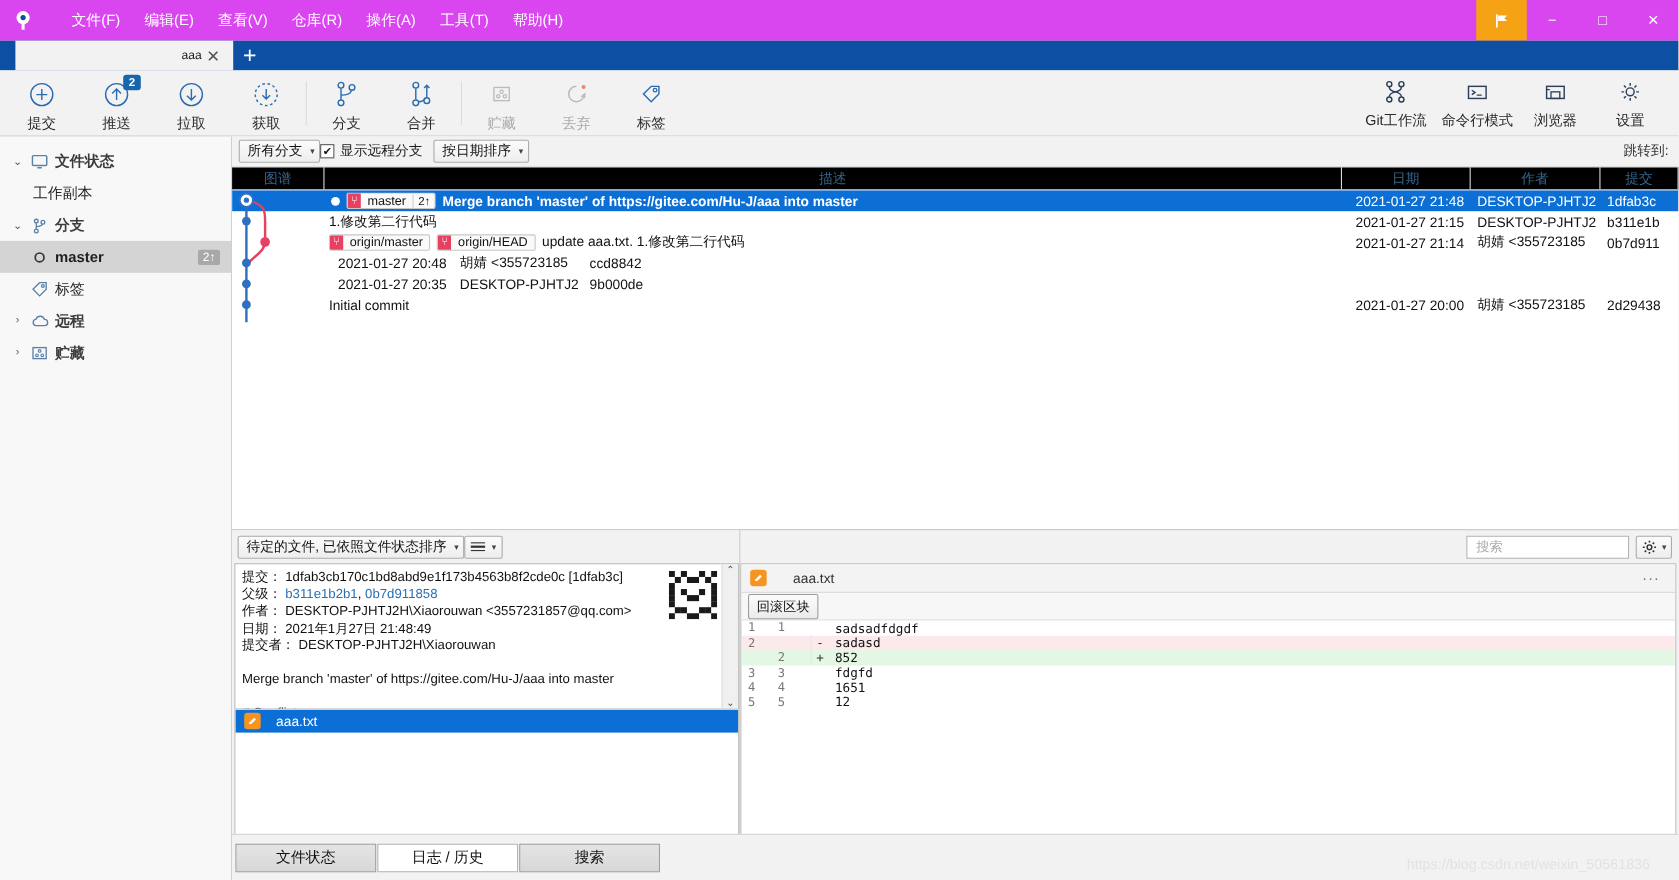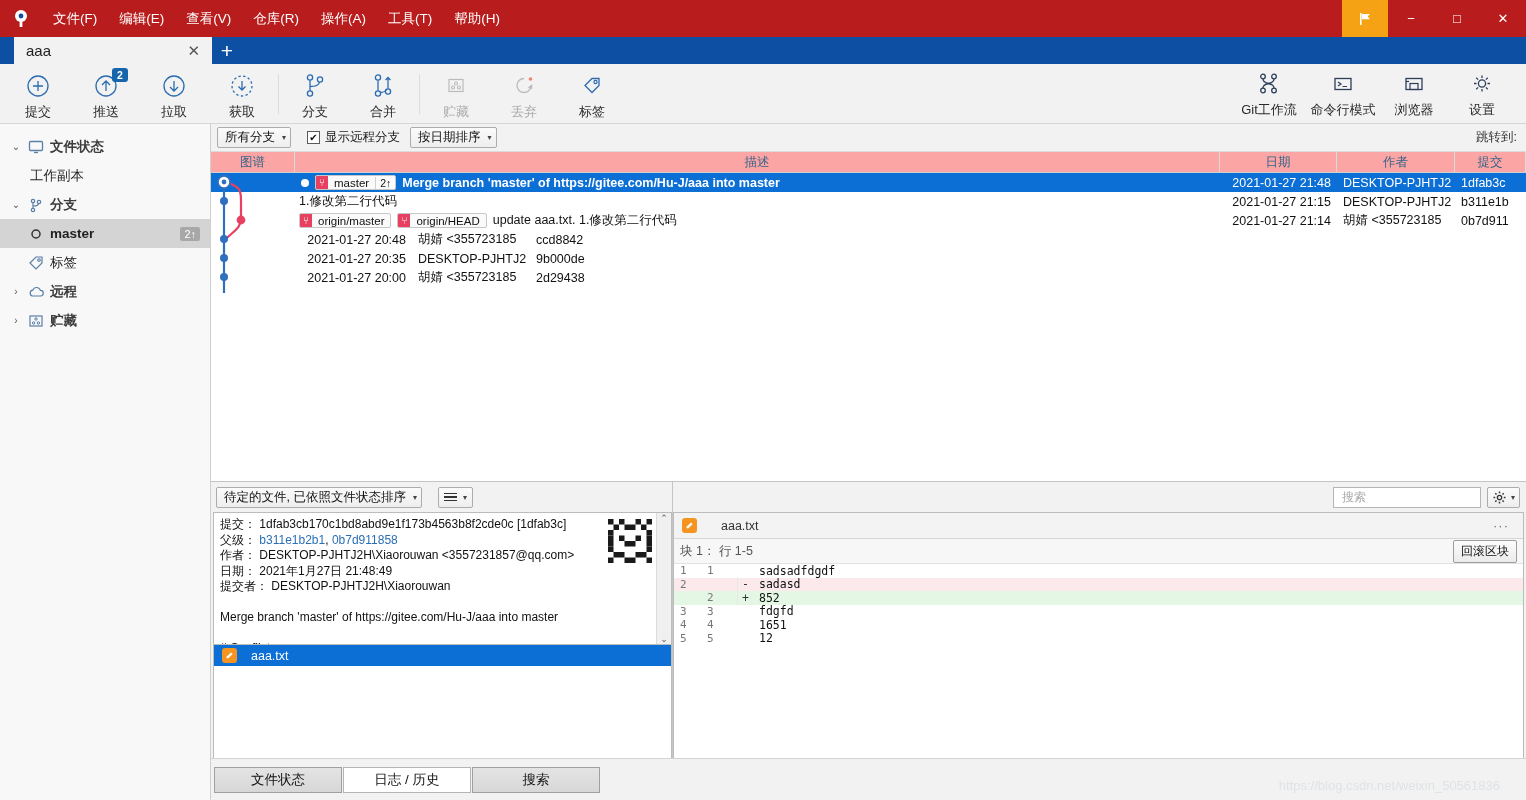--- a/index.html
+++ b/index.html
@@ -9,22 +9,23 @@
     font-family: "Liberation Sans", sans-serif;
     font-size:13px;
     color:#1a1a1a;
     background:#f2f2f2;
     overflow:hidden;
     position:relative;
   }
 
   
   .titlebar {
-    height:37px; background:#b91c1c; display:flex; align-items:center;
+    height:37px; background:#d946ef; display:flex; align-items:center;
     position:relative;
+    gap:12px;
   }
   .app-logo {
     width:42px; height:37px; display:flex; align-items:center; justify-content:center;
   }
   .app-logo svg { display:block; }
   .menubar { display:flex; align-items:center; height:37px; }
   .menu-item {
     color:#ffffff; font-size:13.5px; padding:4px 11px; cursor:default;
     white-space:nowrap;
   }
@@ -34,21 +35,21 @@
 
   
   .tabstrip {
     height:27px; background:#0d4fa3; display:flex; align-items:flex-end;
     padding-left:14px; position:relative;
   }
   .doc-tab {
     width:198px; height:27px; background:#f2f2f2; display:flex; align-items:center;
     padding:0 8px 0 12px; position:relative;
   }
-  .doc-tab .label { flex:1; font-size:15px; color:#222; }
+  .doc-tab .label { flex:1; font-size:11px; color:#222;text-align:right; }
   .doc-tab .close-x { font-size:15px; color:#555; padding:0 4px; }
   .tab-add {
     width:30px; height:27px; display:flex; align-items:center; justify-content:center;
     color:#ffffff; font-size:21px; font-weight:300;
   }
 
   
   .toolbar {
     height:60px; background:#f2f2f2; display:flex; align-items:center;
     border-bottom:1px solid #d6d6d6; position:relative;
@@ -100,33 +101,33 @@
   .right-col { flex:1; display:flex; flex-direction:column; min-width:0; }
 
   
   .filterbar {
     height:28px; background:#f2f2f2; display:flex; align-items:center; padding:0 6px;
     border-bottom:1px solid #dcdcdc; position:relative;
   }
   .combo {
     height:21px; border:1px solid #acacac; background:linear-gradient(#fbfbfb,#eeeeee);
     display:flex; align-items:center; padding:0 4px 0 7px; font-size:12.5px; color:#111;
-    border-radius:2px; margin-right:16px;
+    border-radius:2px; margin-right:0;
   }
   .combo .arr { margin-left:7px; font-size:8px; color:#444; }
   .chk { display:flex; align-items:center; font-size:12.5px; margin-right:10px; }
   .chk .box {
     width:13px; height:13px; border:1px solid #5b5b5b; background:#fff; margin-right:5px;
     display:flex; align-items:center; justify-content:center; font-size:10px; color:#111;
   }
   .jump-label { position:absolute; right:9px; font-size:12.5px; color:#333; }
 
   
   .tbl-head {
-    height:21px; background:#fca5a5; display:flex; border-bottom:1px solid #cfcfcf;
+    height:21px; background:#000000; display:flex; border-bottom:1px solid #cfcfcf;
     font-size:12.5px; color:#36648b;
   }
   .tbl-head div {
     border-right:1px solid #dadada; display:flex; align-items:center; justify-content:center;
     overflow:hidden;
   }
   .col-graph { width:84px; }
   .col-desc  { flex:1; }
   .col-date  { width:117px; }
   .col-auth  { width:118px; }
@@ -591,20 +592,23 @@
 
       <div class="crow">
         <div class="cg"></div>
         <div class="cdate">2021-01-27 20:35</div>
         <div class="cauth">DESKTOP-PJHTJ2</div>
         <div class="csha">9b000de</div>
       </div>
 
       <div class="crow">
         <div class="cg"></div>
+        <div class="cd">
+          <span>Initial commit</span>
+        </div>
         <div class="cdate">2021-01-27 20:00</div>
         <div class="cauth">胡婧 &lt;355723185</div>
         <div class="csha">2d29438</div>
       </div>
     </div>
 
     <div class="bottom-wrap">
 
       <div class="bl">
         <div class="bl-toolbar">
@@ -710,21 +714,20 @@
           <div class="diff-filehdr">
             <span class="file-ico">
               <svg width="9" height="9" viewBox="0 0 9 9">
                   <path d="M1.4 7.2 L1.8 5.6 L6 1.4 L7.6 3 L3.4 7.2 Z" fill="#ffffff"></path>
                 </svg>
             </span>
             <span class="fname">aaa.txt</span>
             <span class="dots">···</span>
           </div>
           <div class="diff-hunkhdr">
-            <span class="htext">块 1： 行 1-5</span>
             <span class="revert-btn">回滚区块</span>
           </div>
           <div class="diff-body">
             <div class="dline">
               <span class="dn">1</span>
               <span class="dn2">1</span>
               <span class="dsign"></span>
               <span class="dtext">sadsadfdgdf</span>
             </div>
             <div class="dline del">

